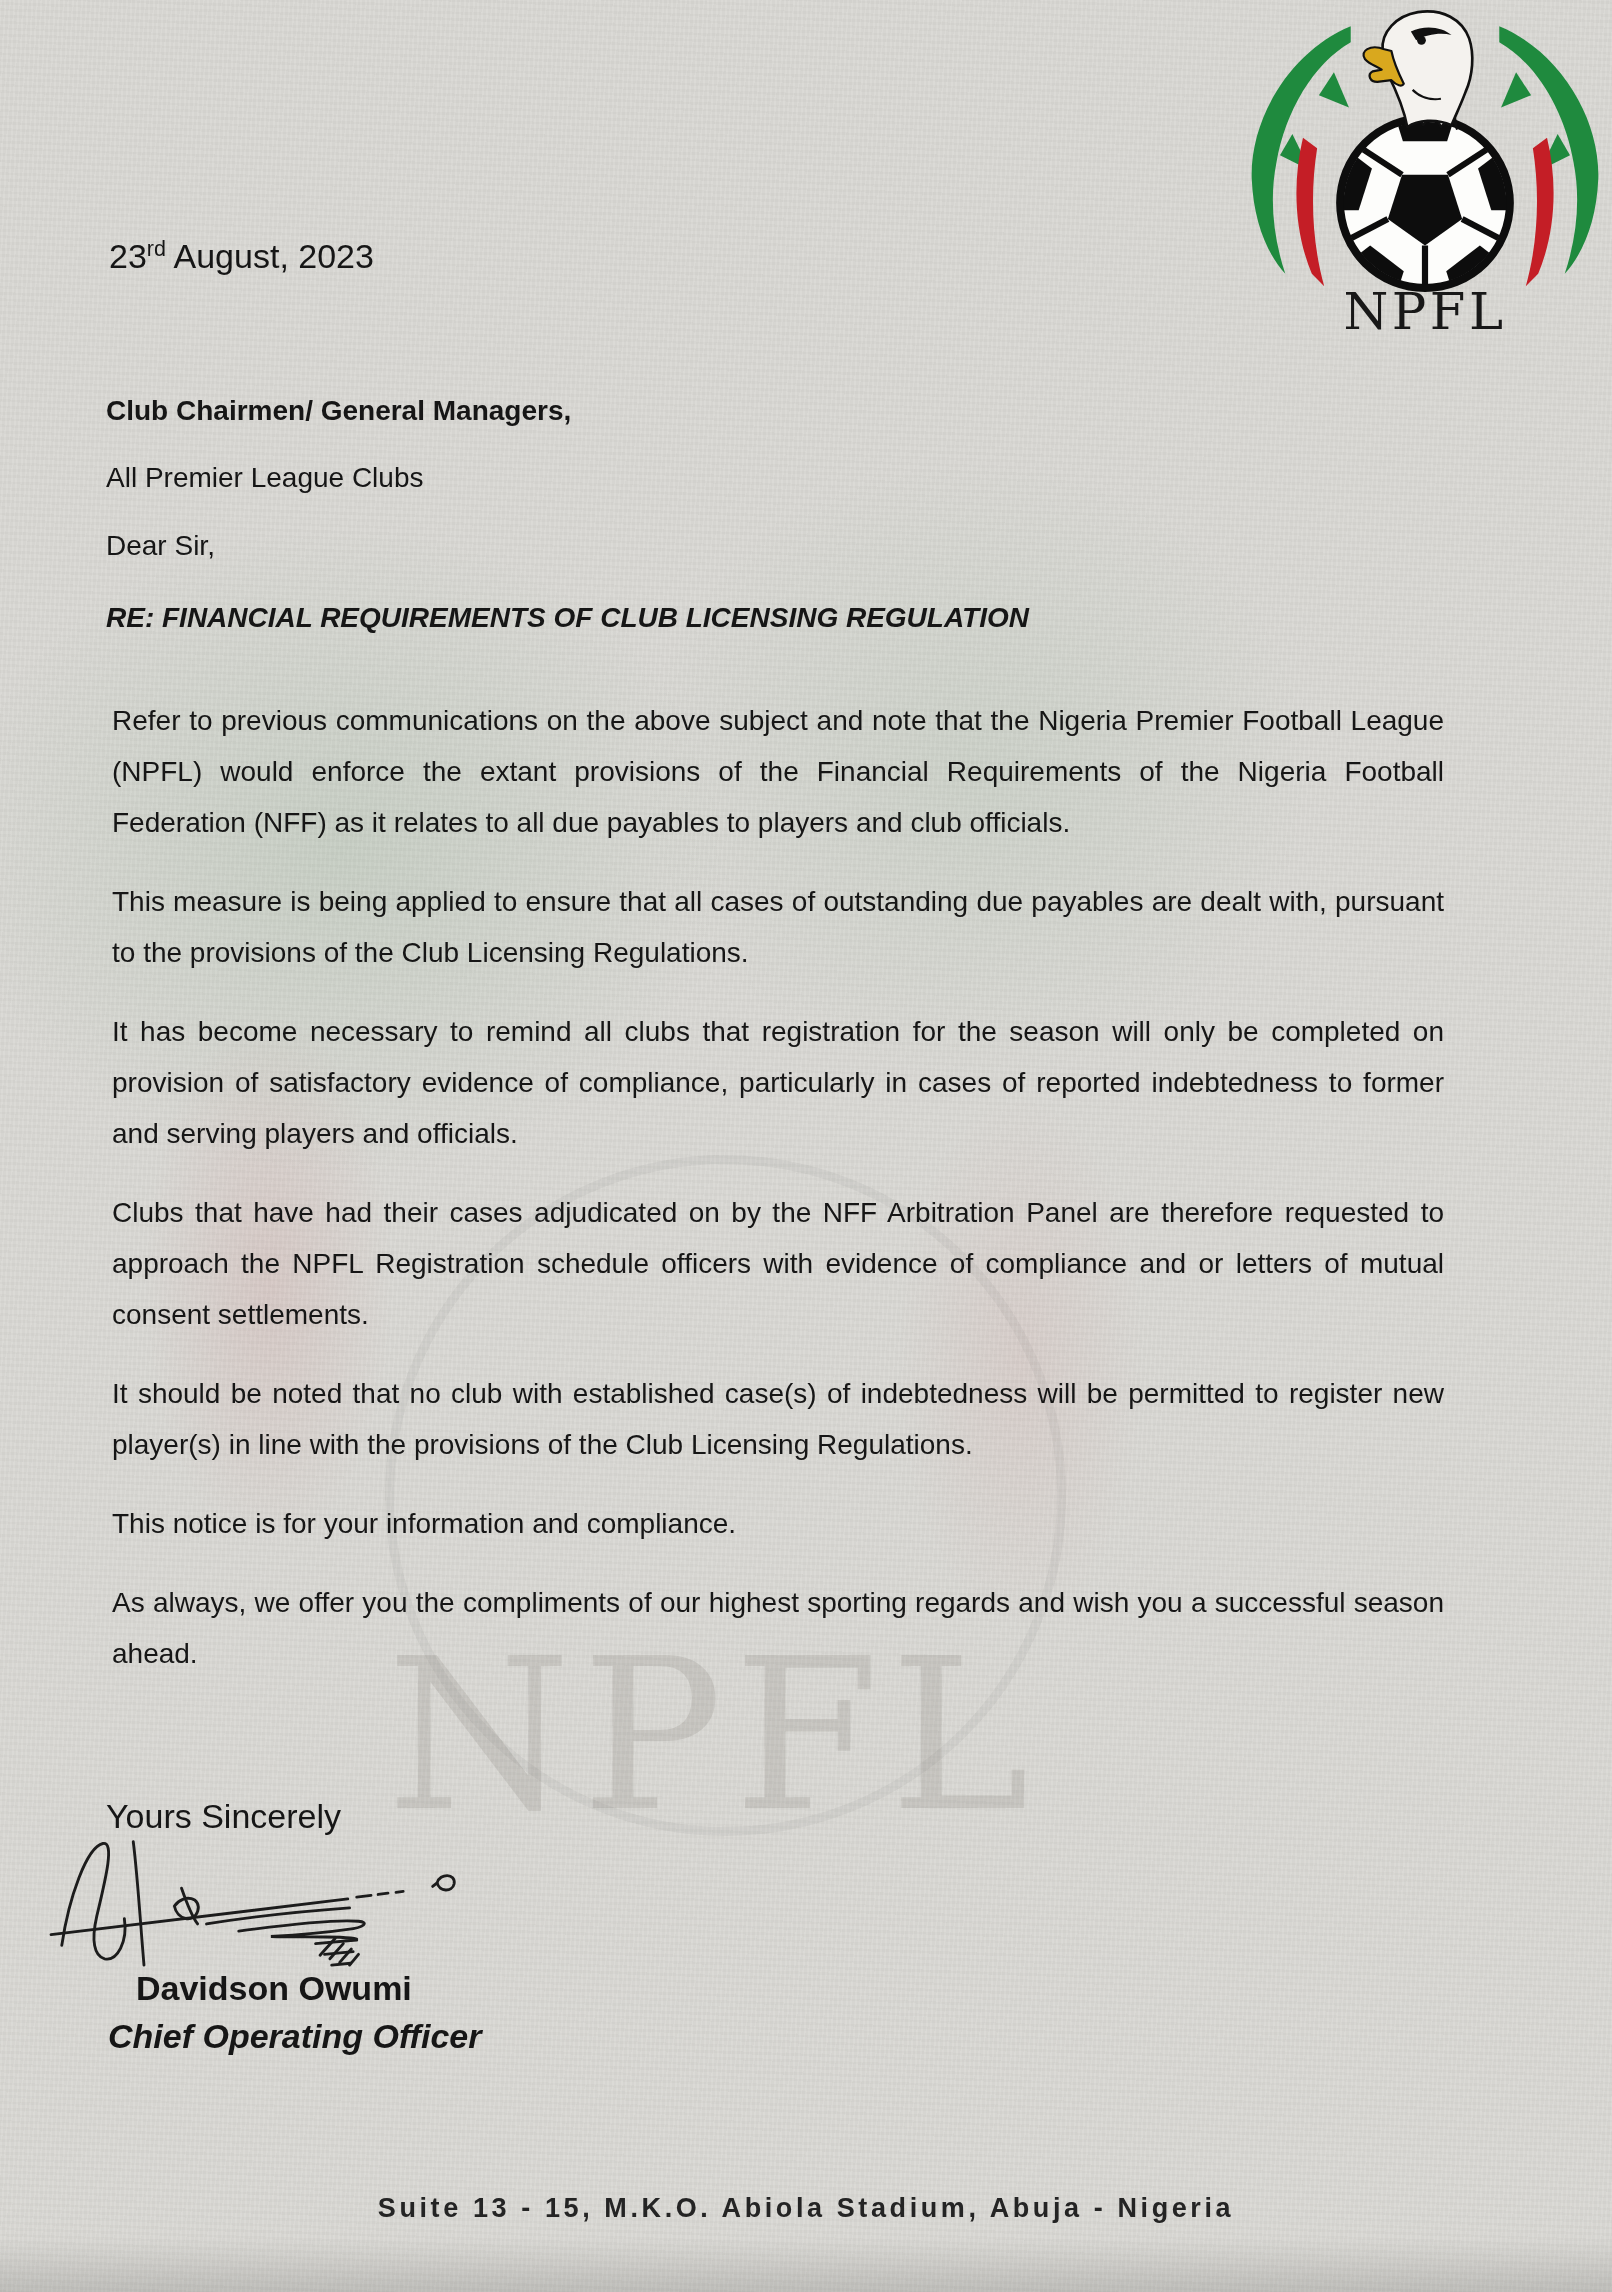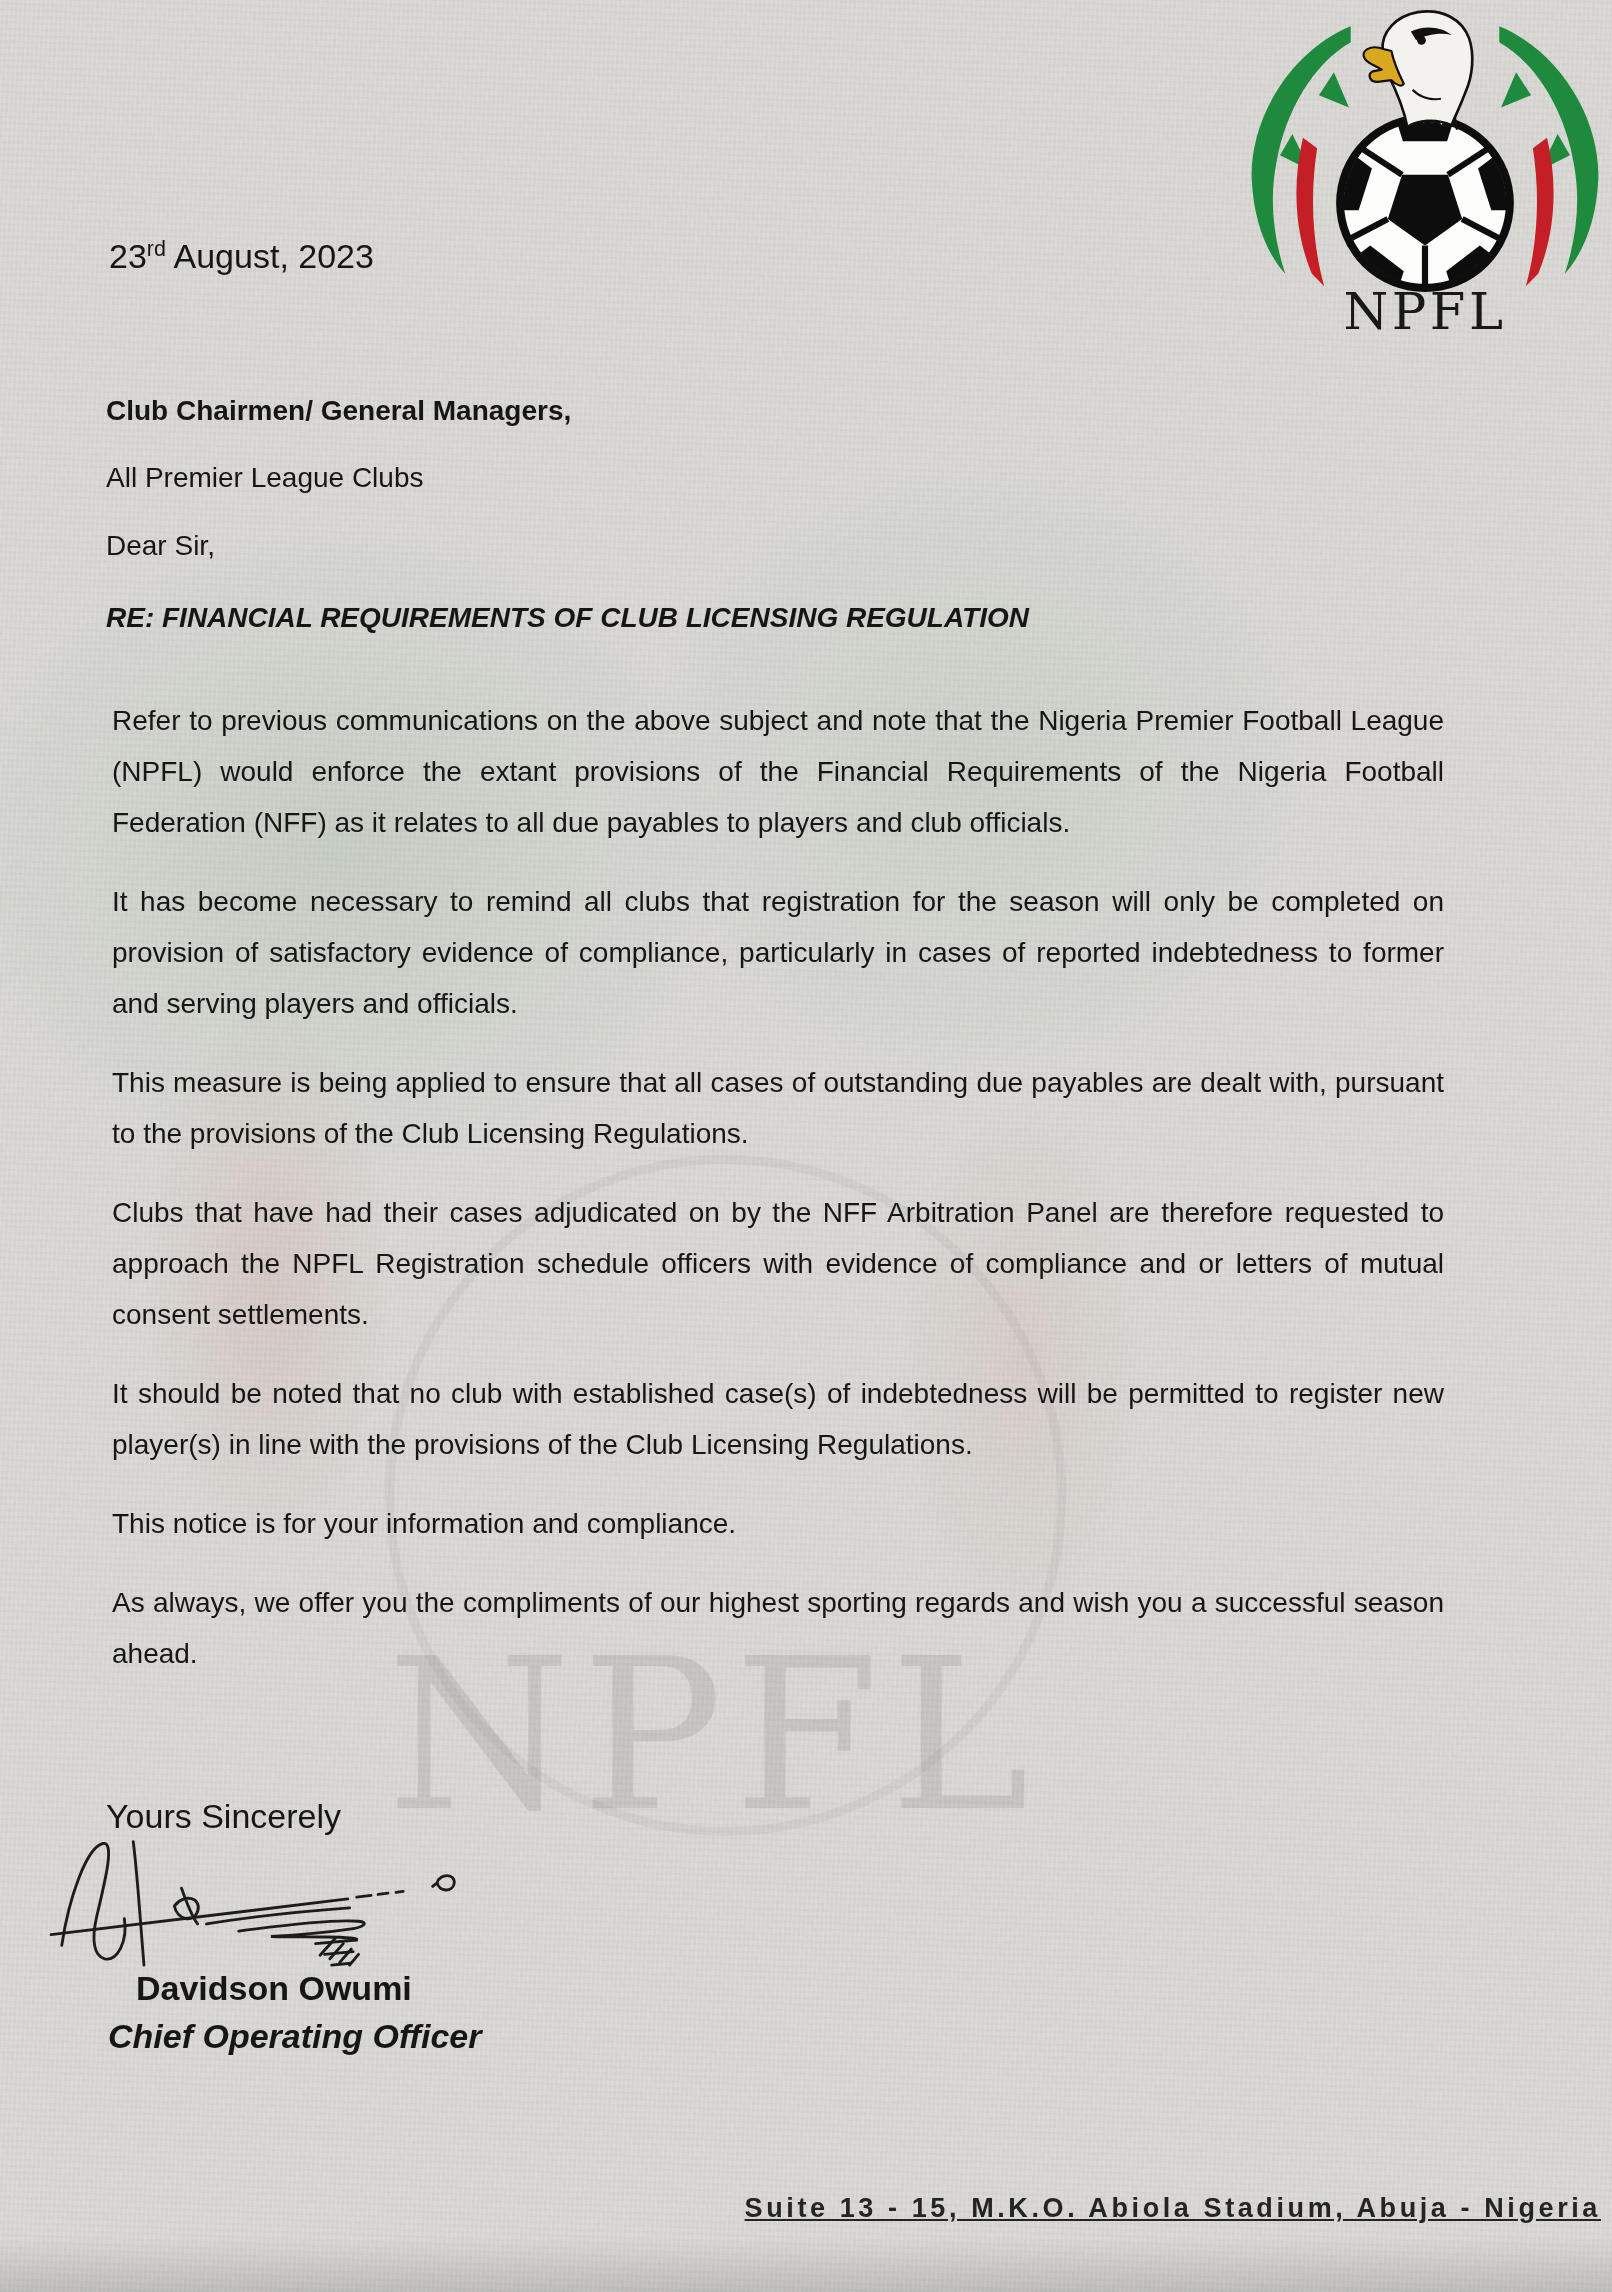--- a/index.html
+++ b/index.html
@@ -25,21 +25,21 @@
   .content{position:absolute;left:106px;top:385px;width:1338px;font-size:28px;line-height:51px;}
   .recipient1{font-weight:bold;margin:0 0 15px 0;}
   .recipient2{margin:16px 0 17px 0;}
   .salutation{margin:0 0 21px 0;}
   .subject{font-weight:bold;margin:12px 0 52px 0;font-style:italic;}
   .para{margin:0 0 28px 6px;text-align:justify;}
   .closing{position:absolute;left:106px;top:1791px;font-size:34px;line-height:51px;}
   .signature{position:absolute;left:47px;top:1831px;width:421px;height:143px;}
   .signer-name{position:absolute;left:108px;top:1963px;font-size:34px;line-height:51px;font-weight:bold;margin-left:28px;}
   .signer-title{position:absolute;left:108px;top:2011px;font-size:34px;line-height:51px;font-weight:bold;font-style:italic;}
-  .footer{position:absolute;left:0;right:12px;top:2191px;text-align:right;color:#242424;text-decoration:underline;}
+  .footer{position:absolute;left:0;right:1px;top:2191px;text-align:center;color:#242424;}
   .footer-line1{font-size:27px;font-weight:bold;letter-spacing:3.6px;line-height:34px;}
   .footer-line2{font-size:27px;letter-spacing:2.7px;line-height:36px;margin-top:1.8px;}
   .footer-line2 .bold{font-weight:bold;}
   .footer-line2 .pipe{font-size:39px;font-weight:normal;vertical-align:-5.4px;padding:0 7.2px;}
   .wm-circle{
     position:absolute;left:385px;top:1155px;width:663px;height:663px;
     border:9px solid rgba(25,25,22,0.045);border-radius:50%;
   }
   .wm-text{
     position:absolute;left:387px;top:1628px;
@@ -107,22 +107,22 @@
   </svg>
 
   <div class="date"><span>23</span><sup>rd</sup><span> August, 2023</span></div>
 
   <div class="content">
     <div class="recipient1">Club Chairmen/ General Managers,</div>
     <div class="recipient2">All Premier League Clubs</div>
     <div class="salutation">Dear Sir,</div>
     <div class="subject">RE: FINANCIAL REQUIREMENTS OF CLUB LICENSING REGULATION</div>
     <div class="para">Refer to previous communications on the above subject and note that the Nigeria Premier Football League (NPFL) would enforce the extant provisions of the Financial Requirements of the Nigeria Football Federation (NFF) as it relates to all due payables to players and club officials.</div>
+    <div class="para">This measure is being applied to ensure that all cases of outstanding due payables are dealt with, pursuant to the provisions of the Club Licensing Regulations.</div>
     <div class="para">It has become necessary to remind all clubs that registration for the season will only be completed on provision of satisfactory evidence of compliance, particularly in cases of reported indebtedness to former and serving players and officials.</div>
-    <div class="para">This measure is being applied to ensure that all cases of outstanding due payables are dealt with, pursuant to the provisions of the Club Licensing Regulations.</div>
     <div class="para">Clubs that have had their cases adjudicated on by the NFF Arbitration Panel are therefore requested to approach the NPFL Registration schedule officers with evidence of compliance and or letters of mutual consent settlements.</div>
     <div class="para">It should be noted that no club with established case(s) of indebtedness will be permitted to register new player(s) in line with the provisions of the Club Licensing Regulations.</div>
     <div class="para">This notice is for your information and compliance.</div>
     <div class="para">As always, we offer you the compliments of our highest sporting regards and wish you a successful season ahead.</div>
   </div>
 
   <div class="closing">Yours Sincerely</div>
 
   <svg class="signature" viewBox="0 0 470 160" fill="none" stroke="#1c1c1c" stroke-width="3.2" stroke-linecap="round">
     <path d="M16,128 C24,74 44,18 62,14 C76,11 64,58 55,96 C49,122 52,140 64,143 C78,146 90,124 86,98"></path>

